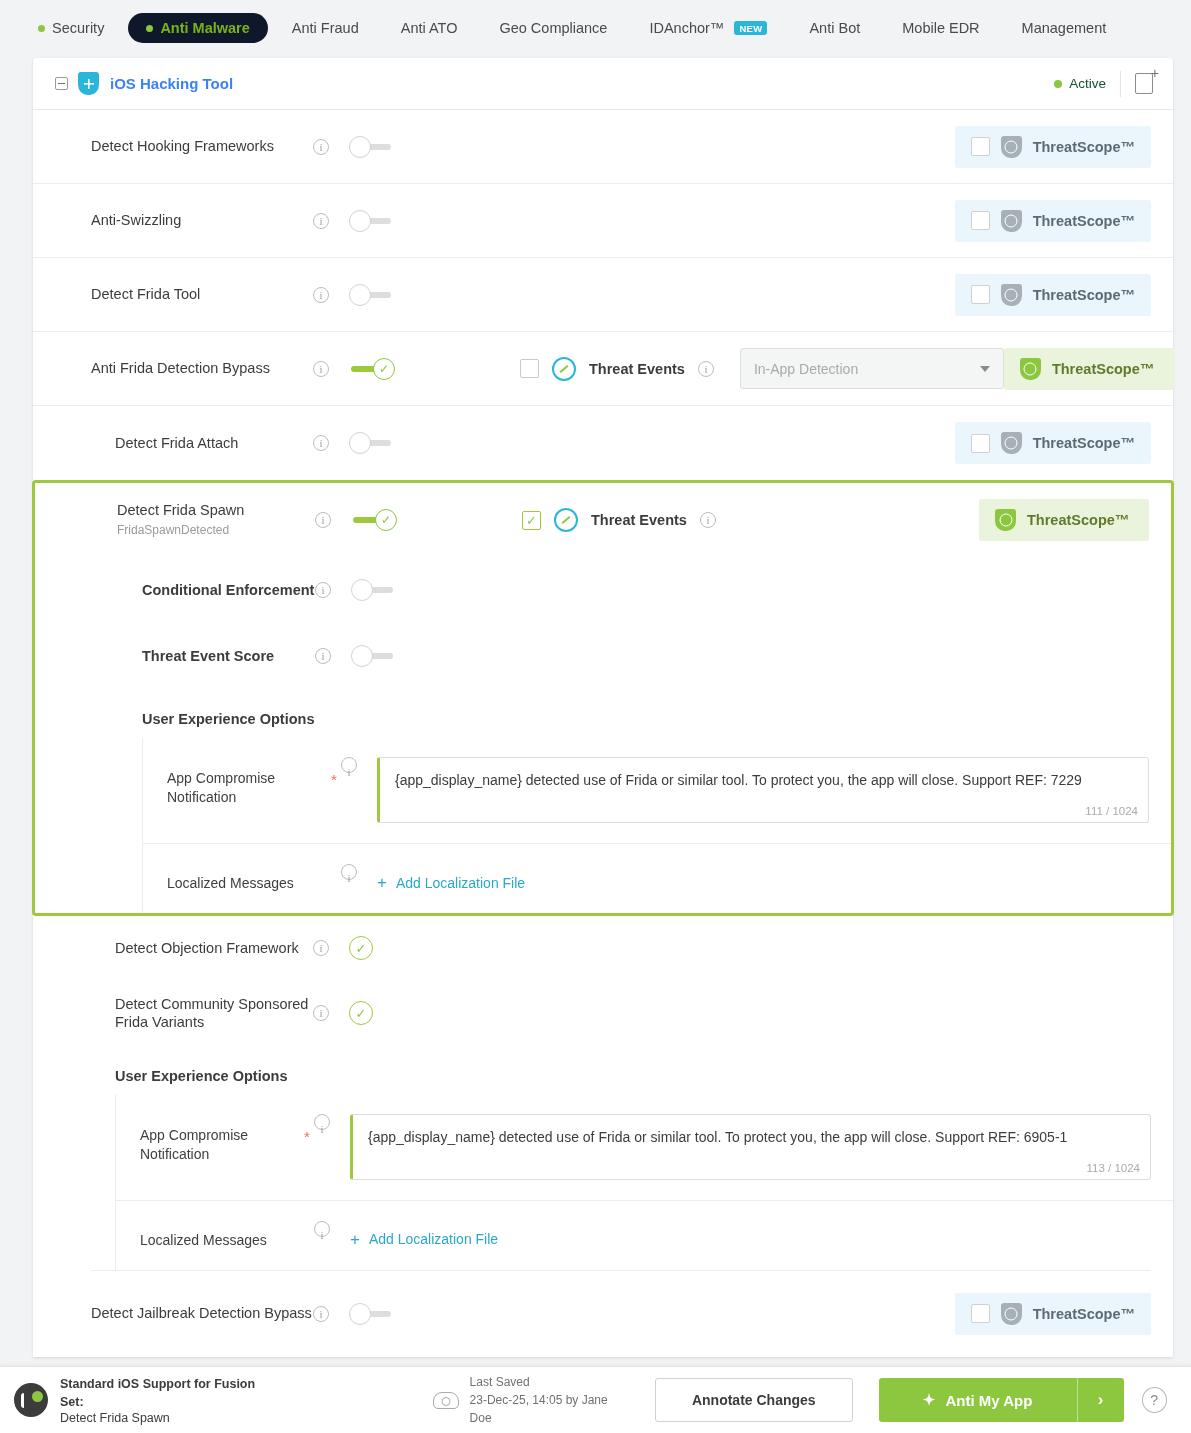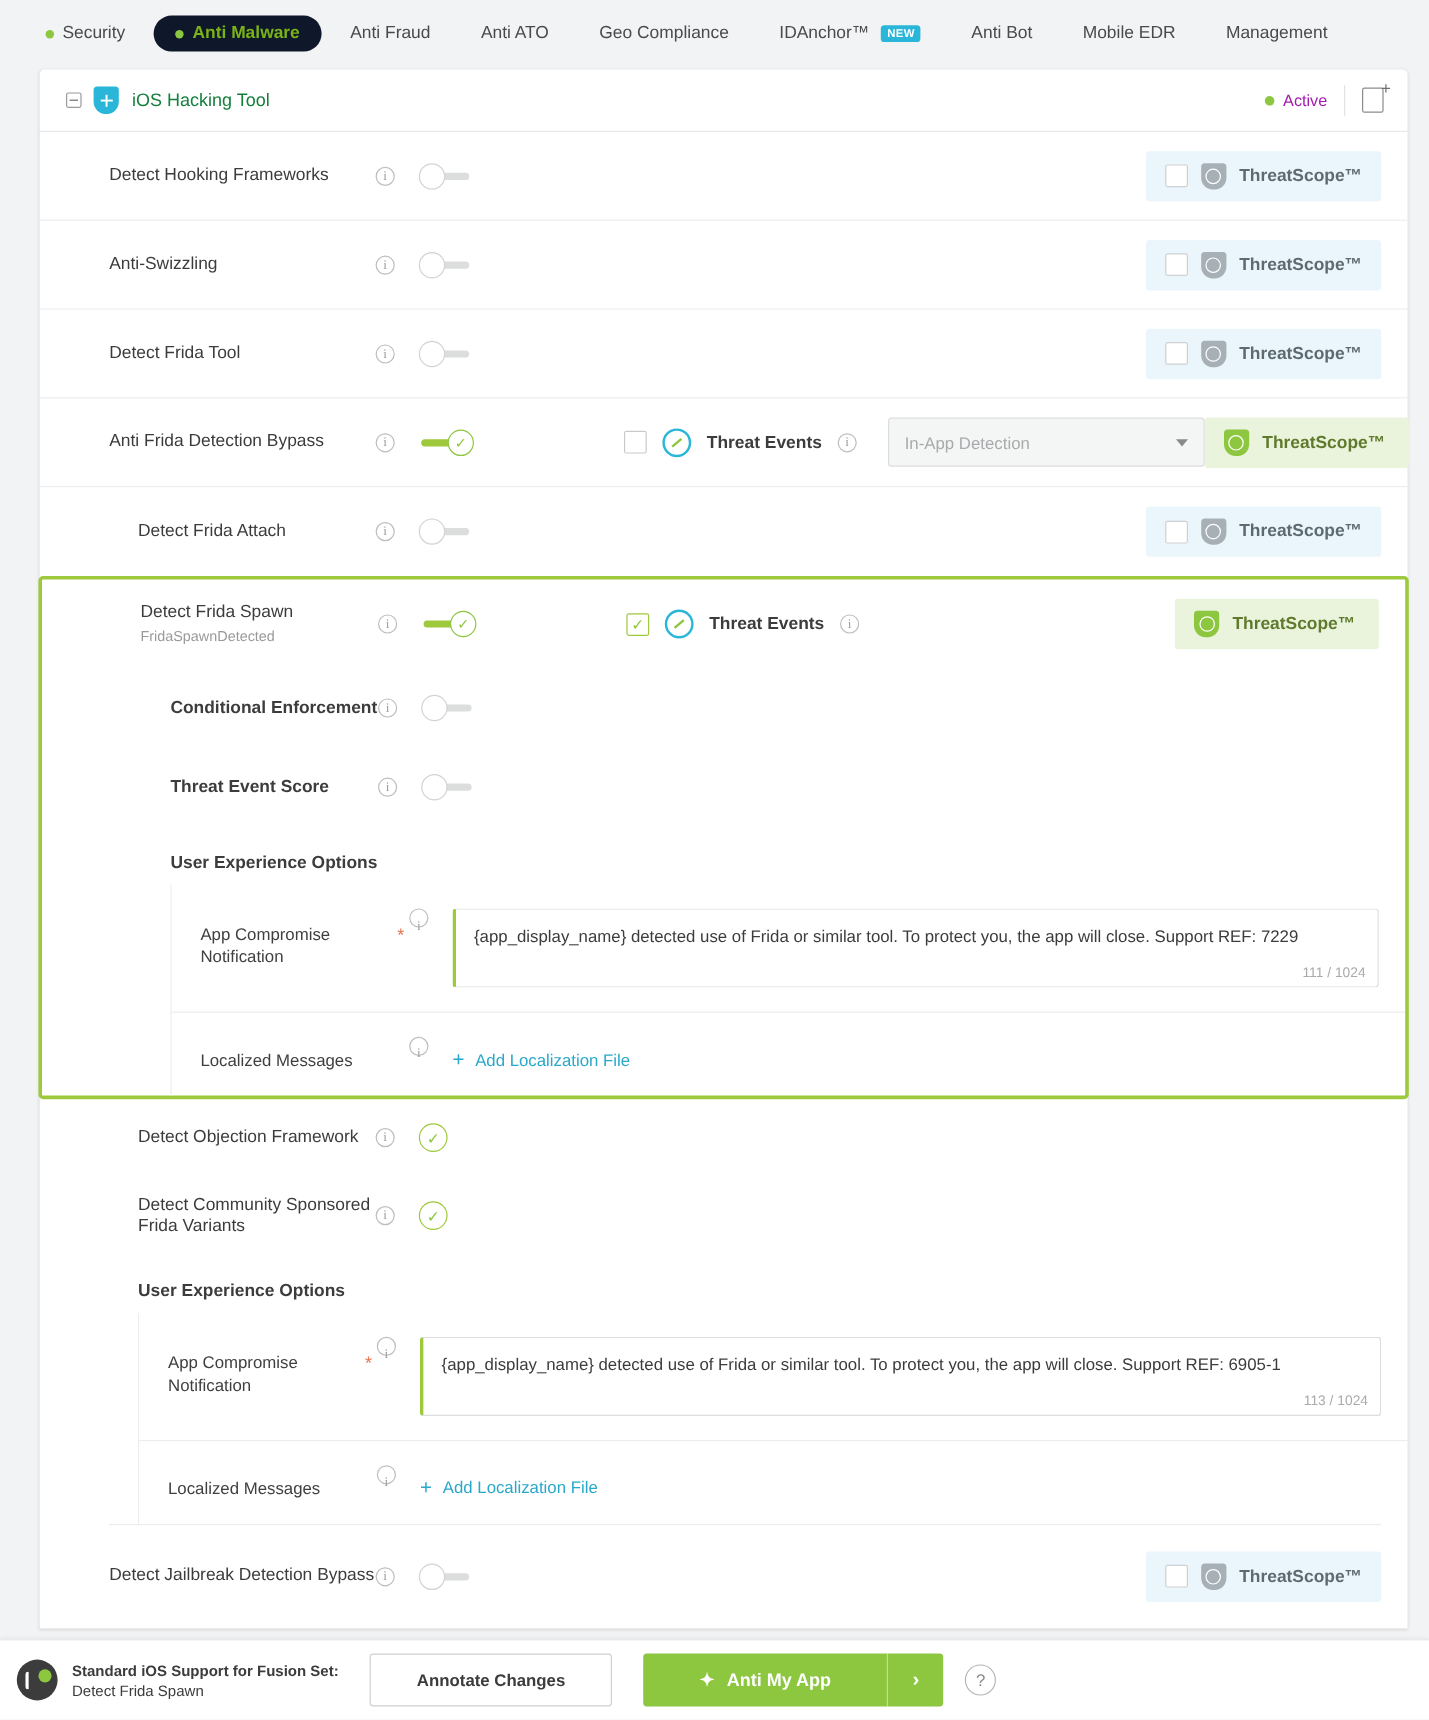--- a/index.html
+++ b/index.html
@@ -97,26 +97,26 @@
   .shield:after {
     content: "";
     position: absolute;
     left: 50%; top: 50%;
     width: 10px; height: 10px;
     transform: translate(-50%,-50%);
     background:
       linear-gradient(#fff,#fff) center/10px 1.6px no-repeat,
       linear-gradient(#fff,#fff) center/1.6px 10px no-repeat;
   }
-  .card-title { font-size: 15px; font-weight: normal; color: #15803d; }
+  .card-title { font-size: 15px; font-weight: bold; color: #3b82f6; }
   .header-right {
     margin-left: auto;
     display: flex; align-items: center; gap: 14px;
   }
-  .active-pill { display: flex; align-items: center; gap: 7px; font-size: 13.5px; color: #a21caf; }
+  .active-pill { display: flex; align-items: center; gap: 7px; font-size: 13.5px; color: #14532d; }
   .active-pill .dot { width: 8px; height: 8px; border-radius: 50%; background: #8dc63f; }
   .vsep { width: 1px; height: 26px; background: #e2e3e4; }
   .doc-icon {
     width: 18px; height: 21px;
     border: 1.6px solid #8b8b8b;
     border-radius: 2px;
     position: relative;
     cursor: pointer;
   }
   .doc-icon:after {
@@ -748,20 +748,27 @@
 
 </div>
 
 <div class="footer">
   <div class="logo"></div>
   <div>
     <div class="fs-title">Standard iOS Support for Fusion Set:</div>
     <div class="fs-sub">Detect Frida Spawn</div>
   </div>
 
+  <div class="saved-wrap">
+    <span class="cloud"></span>
+    <span class="saved-txt">
+      <span>Last Saved</span><br>
+      <span>23-Dec-25, 14:05 by Jane Doe</span>
+    </span>
+  </div>
 
   <div class="btn-annotate">Annotate Changes</div>
 
   <div class="btn-build">
     <span class="wand">✦</span>
     <span class="lbl">Anti My App</span>
     <span class="divider"></span>
     <span class="arrow">›</span>
   </div>
 

